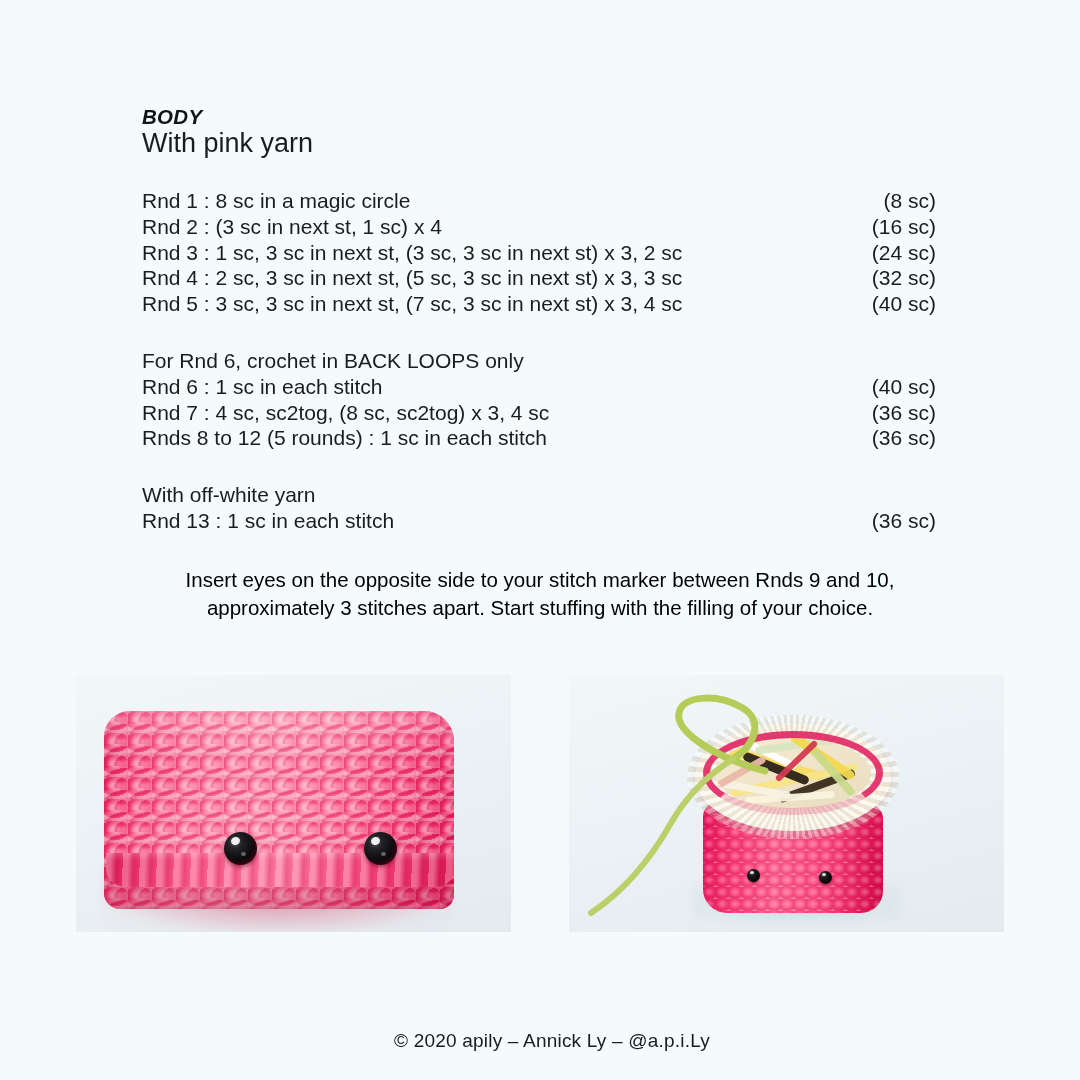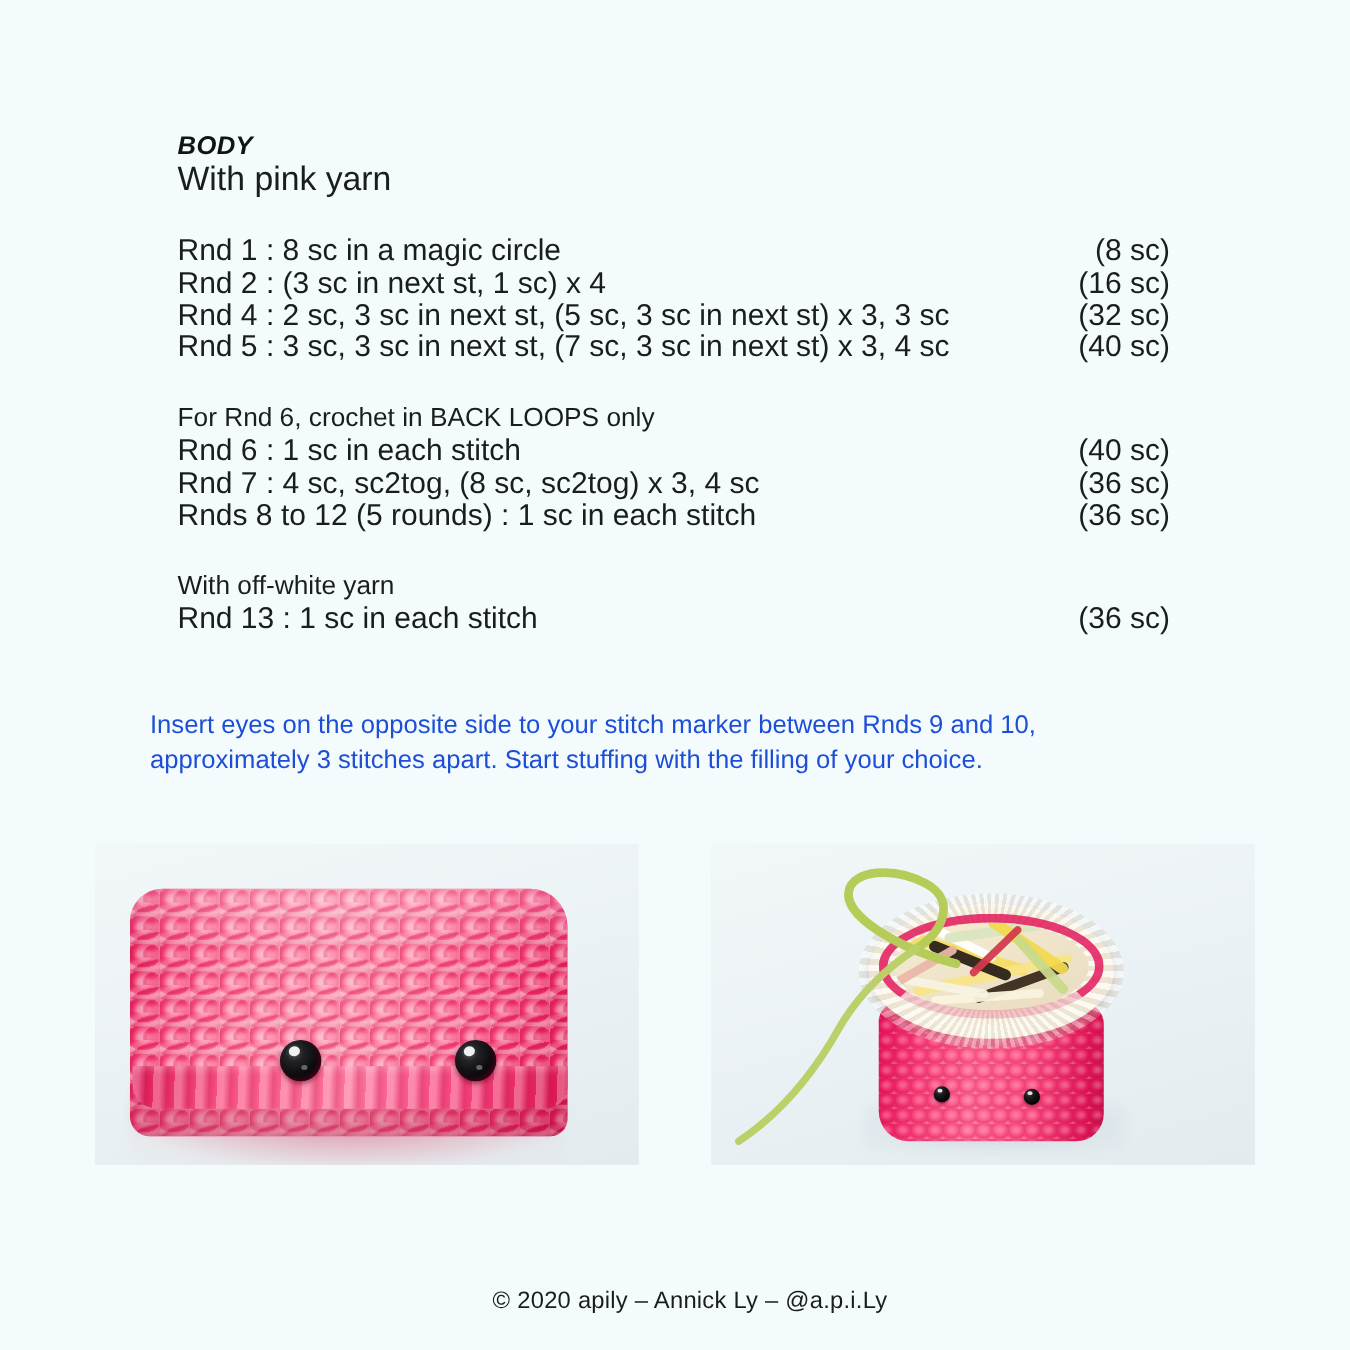--- a/index.html
+++ b/index.html
@@ -49,21 +49,21 @@
   }
 
   .block {
     margin-top: 31px;
   }
 
   .rnd-line {
     display: flex;
     justify-content: space-between;
     align-items: baseline;
-    font-size: 24px;
+    font-size: 21px;
     line-height: 25.8px;
     color: #1a1d20;
     white-space: nowrap;
   }
 
   .rnd-line .rnd-text {
     flex: 0 1 auto;
   }
 
   .rnd-line .rnd-count {
@@ -78,23 +78,24 @@
     color: #1a1d20;
     white-space: nowrap;
   }
 
   
   .instruction {
     position: absolute;
     left: 120px;
     top: 566px;
     width: 840px;
+    text-align: center;
     font-size: 20.5px;
     line-height: 27.5px;
-    color: #1d4ed8;
+    color: #000000;
   }
 
   
   .photo {
     position: absolute;
     overflow: hidden;
     background: #eef4f6;
   }
 
   .photo-left {
@@ -387,20 +388,24 @@
     <div class="yarn-note">With pink yarn</div>
 
     <div class="block">
       <div class="rnd-line">
         <span class="rnd-text">Rnd 1 : 8 sc in a magic circle</span>
         <span class="rnd-count">(8 sc)</span>
       </div>
       <div class="rnd-line">
         <span class="rnd-text">Rnd 2 : (3 sc in next st, 1 sc) x 4</span>
         <span class="rnd-count">(16 sc)</span>
+      </div>
+      <div class="rnd-line">
+        <span class="rnd-text">Rnd 3 : 1 sc, 3 sc in next st, (3 sc, 3 sc in next st) x 3, 2 sc</span>
+        <span class="rnd-count">(24 sc)</span>
       </div>
       <div class="rnd-line">
         <span class="rnd-text">Rnd 4 : 2 sc, 3 sc in next st, (5 sc, 3 sc in next st) x 3, 3 sc</span>
         <span class="rnd-count">(32 sc)</span>
       </div>
       <div class="rnd-line">
         <span class="rnd-text">Rnd 5 : 3 sc, 3 sc in next st, (7 sc, 3 sc in next st) x 3, 4 sc</span>
         <span class="rnd-count">(40 sc)</span>
       </div>
     </div>

